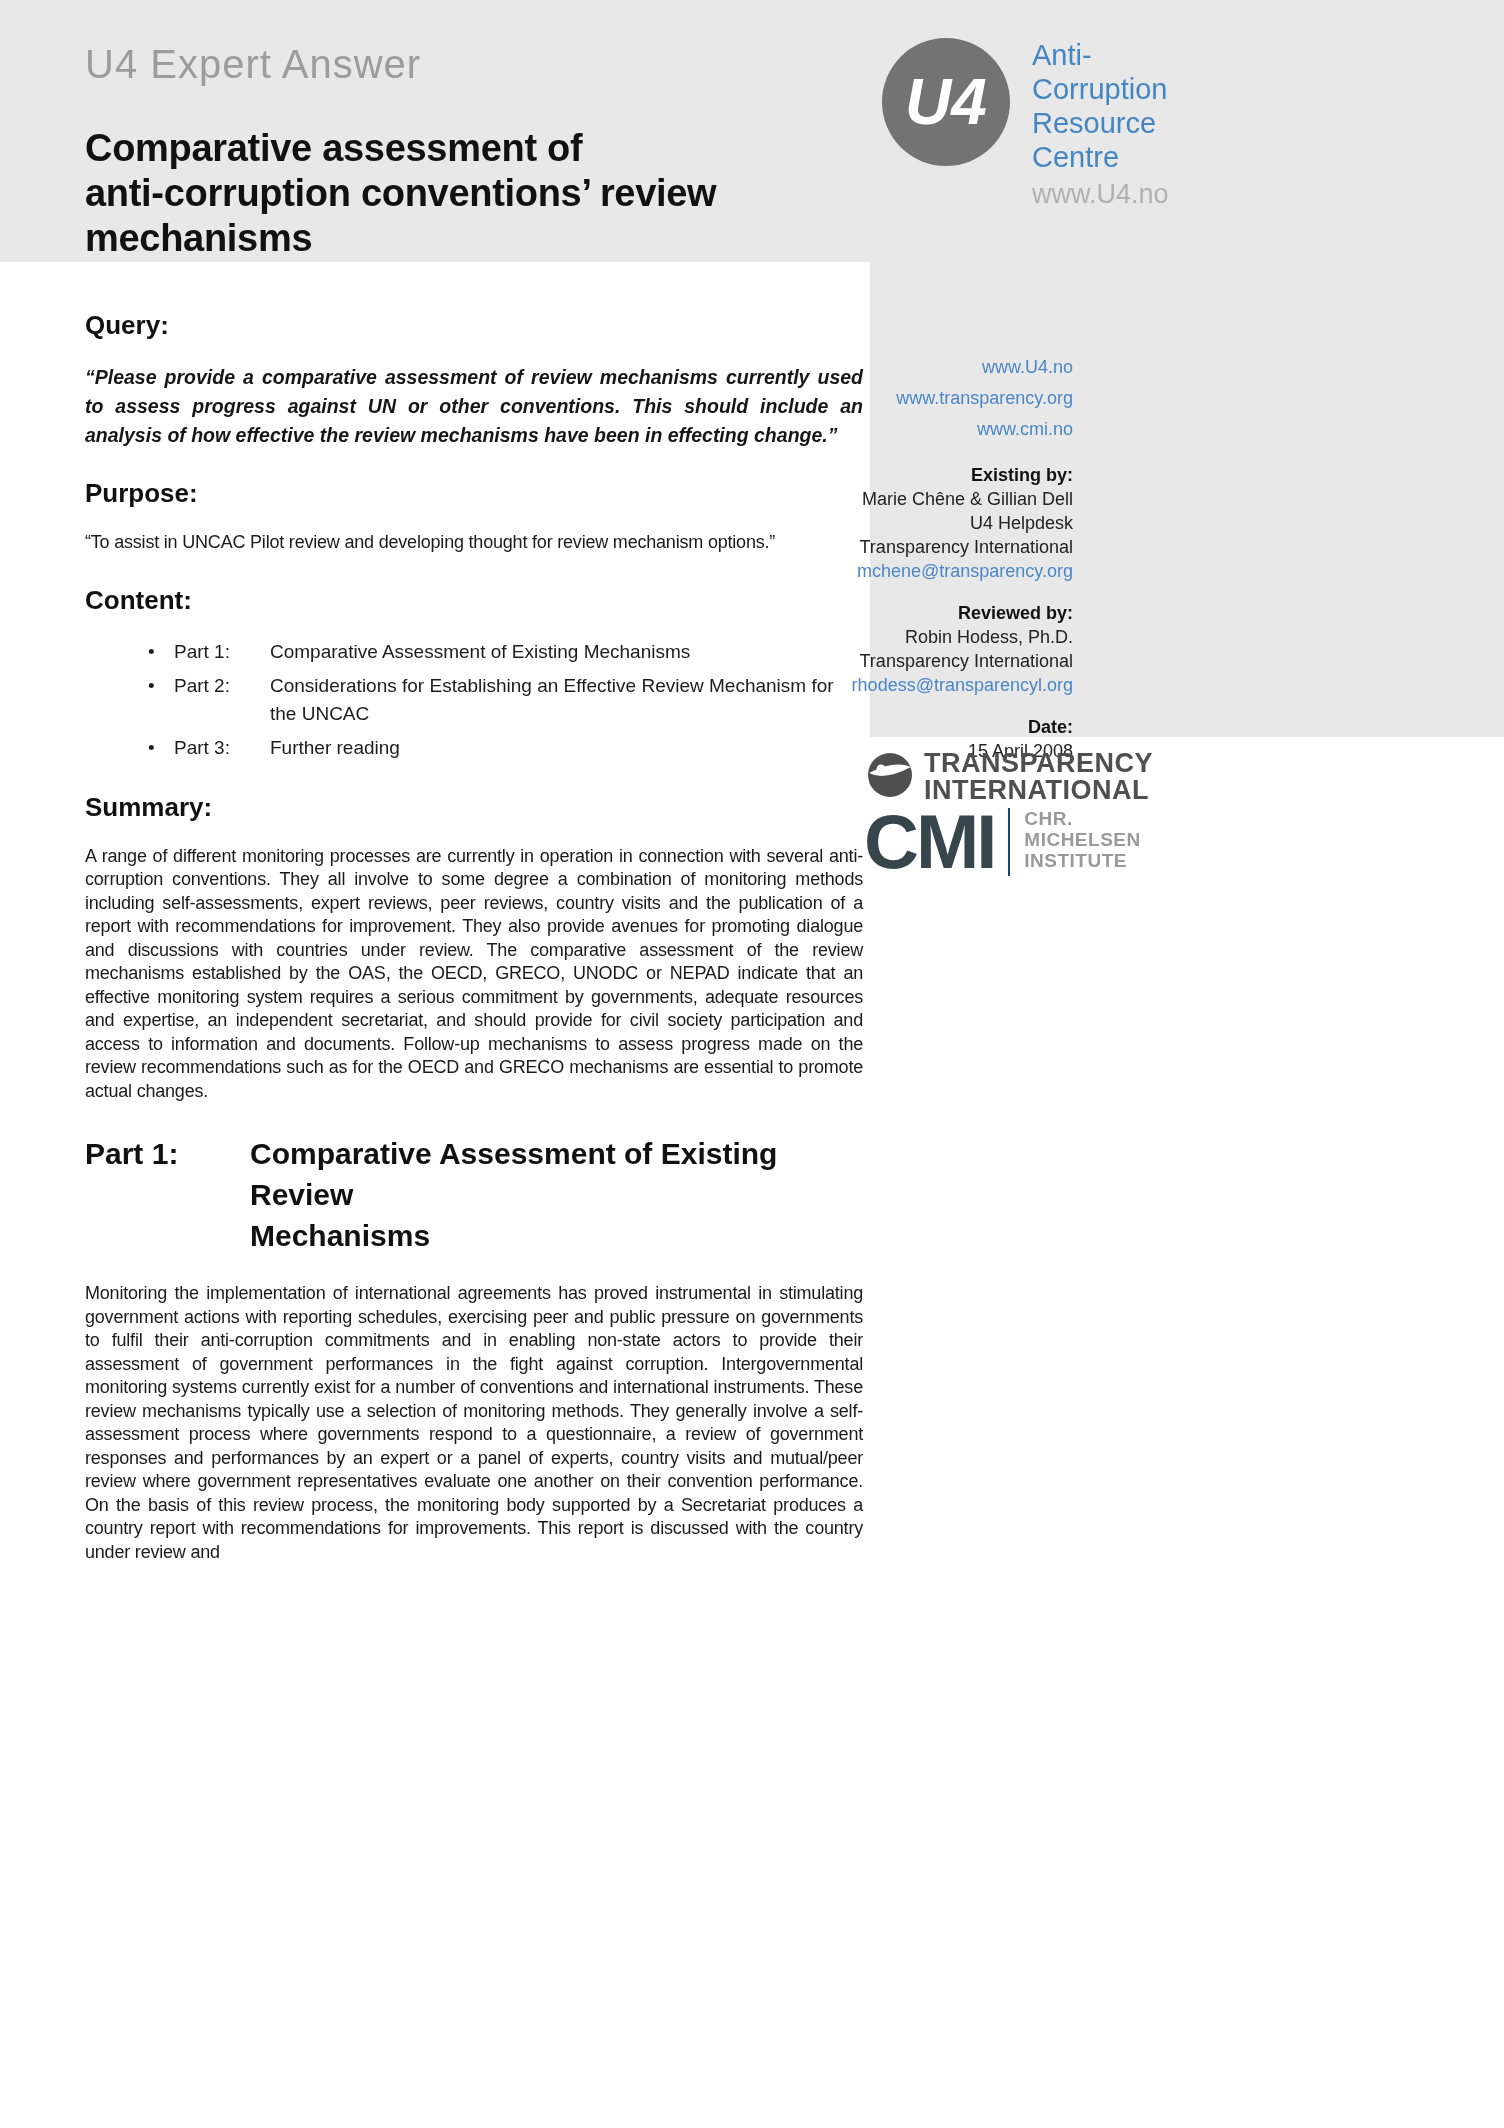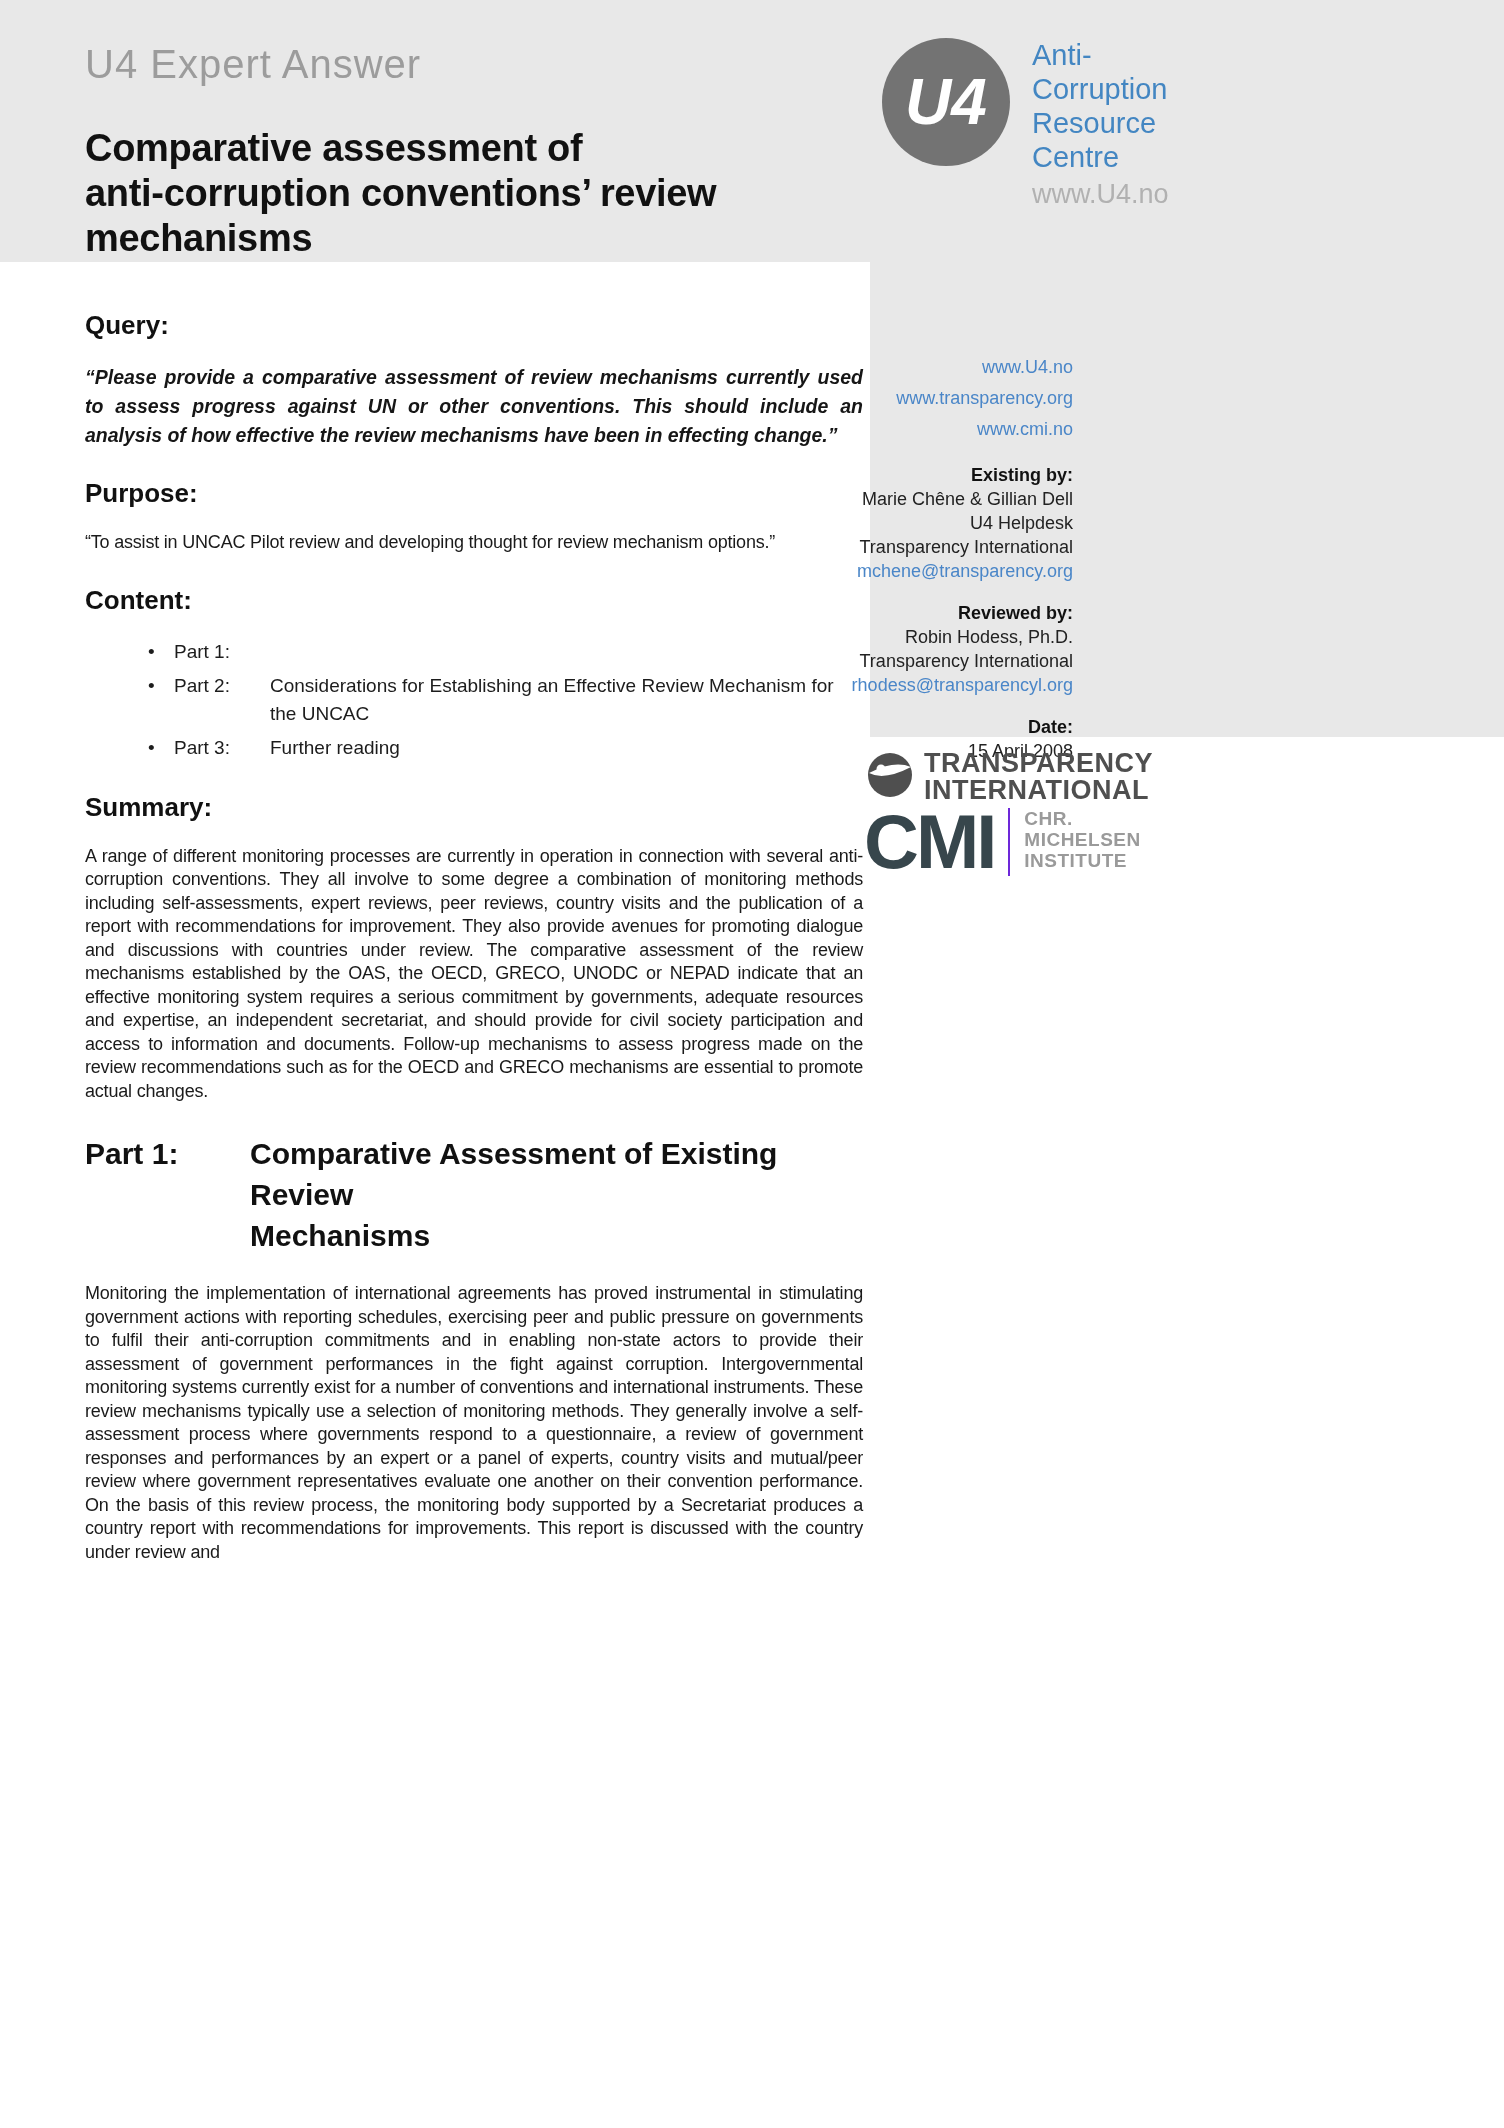--- a/index.html
+++ b/index.html
@@ -34,21 +34,21 @@
   .sgroup { margin-top:18px; }
   .sbold { font-weight:bold; color:#111; }
 
   .ti { position:absolute; left:866px; top:750px; display:flex; align-items:center; gap:10px; }
   .ti-text { font-size:27px; font-weight:bold; line-height:27px; letter-spacing:0.5px; color:#4f4f4f; }
 
   .cmi { position:absolute; left:864px; top:808px; display:flex; }
   .cmi-mark { font-size:76px; font-weight:bold; color:#37464c; letter-spacing:-3px; line-height:68px; }
   .cmi-text {
     font-size:19px; font-weight:bold; color:#9a9a9a; line-height:21px; letter-spacing:0.5px;
-    margin-left:14px; padding-left:14px; border-left:2px solid #6d28d9;
+    margin-left:14px; padding-left:14px; border-left:2px solid #0c4a6e;
   }
 
   .main { position:absolute; left:85px; top:310px; width:778px; }
   .h2 { font-size:26px; font-weight:bold; color:#111; margin-bottom:22px; }
   .quote {
     font-size:19.5px; font-weight:bold; font-style:italic; line-height:29px;
     text-align:justify; margin-bottom:28px; color:#161616;
   }
   .para {
     font-size:18px; line-height:23.5px; letter-spacing:-0.2px;
@@ -151,20 +151,21 @@
     <p class="quote">“Please provide a comparative assessment of review mechanisms currently used to assess progress against UN or other conventions. This should include an analysis of how effective the review mechanisms have been in effecting change.”</p>
 
     <div class="h2">Purpose:</div>
     <p class="para">“To assist in UNCAC Pilot review and developing thought for review mechanism options.”</p>
 
     <div class="h2">Content:</div>
     <ul class="plist">
       <li>
         <span class="bullet">•</span>
         <span class="plabel">Part 1:</span>
+        <span class="ptext">Comparative Assessment of Existing Mechanisms</span>
       </li>
       <li>
         <span class="bullet">•</span>
         <span class="plabel">Part 2:</span>
         <span class="ptext">Considerations for Establishing an Effective Review Mechanism for the UNCAC</span>
       </li>
       <li>
         <span class="bullet">•</span>
         <span class="plabel">Part 3:</span>
         <span class="ptext">Further reading</span>

